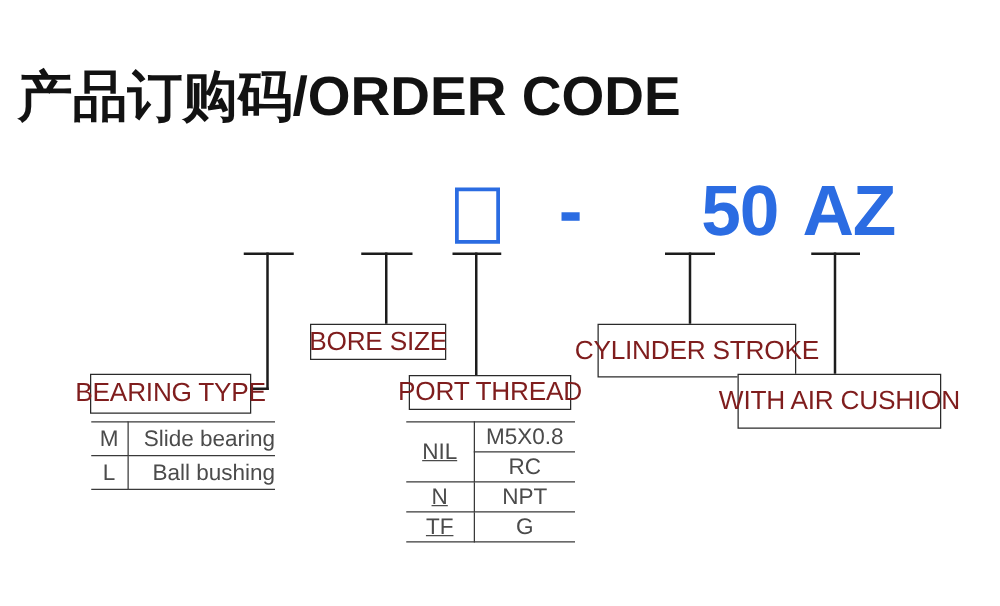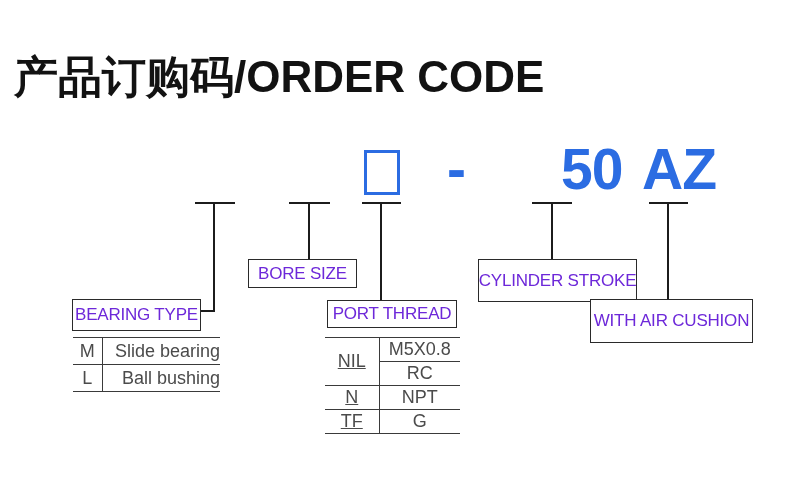--- a/index.html
+++ b/index.html
@@ -16,21 +16,21 @@
     line-height:1;white-space:nowrap;
   }
   .blank-box{
     position:absolute;left:364px;top:150px;width:30px;height:39px;
     border:3px solid #2b6ce2;background:#fff;
   }
   .ln{position:absolute;background:#1c1c1c;}
   .callout{
     position:absolute;border:1.5px solid #2a2a2a;background:#fff;
     display:flex;align-items:center;justify-content:center;
-    font-size:17px;color:#6d28d9;white-space:nowrap;letter-spacing:-0.2px;
+    font-size:21px;color:#7f1d1d;white-space:nowrap;letter-spacing:-0.2px;
     box-sizing:border-box;
     text-align:center;
   }
   table.spec{
     position:absolute;border-collapse:collapse;table-layout:fixed;
     font-size:18px;color:#4b4b4b;
   }
   table.spec td{
     border-top:1.5px solid #3a3a3a;border-bottom:1.5px solid #3a3a3a;
     padding:0;text-align:center;vertical-align:middle;box-sizing:border-box;

